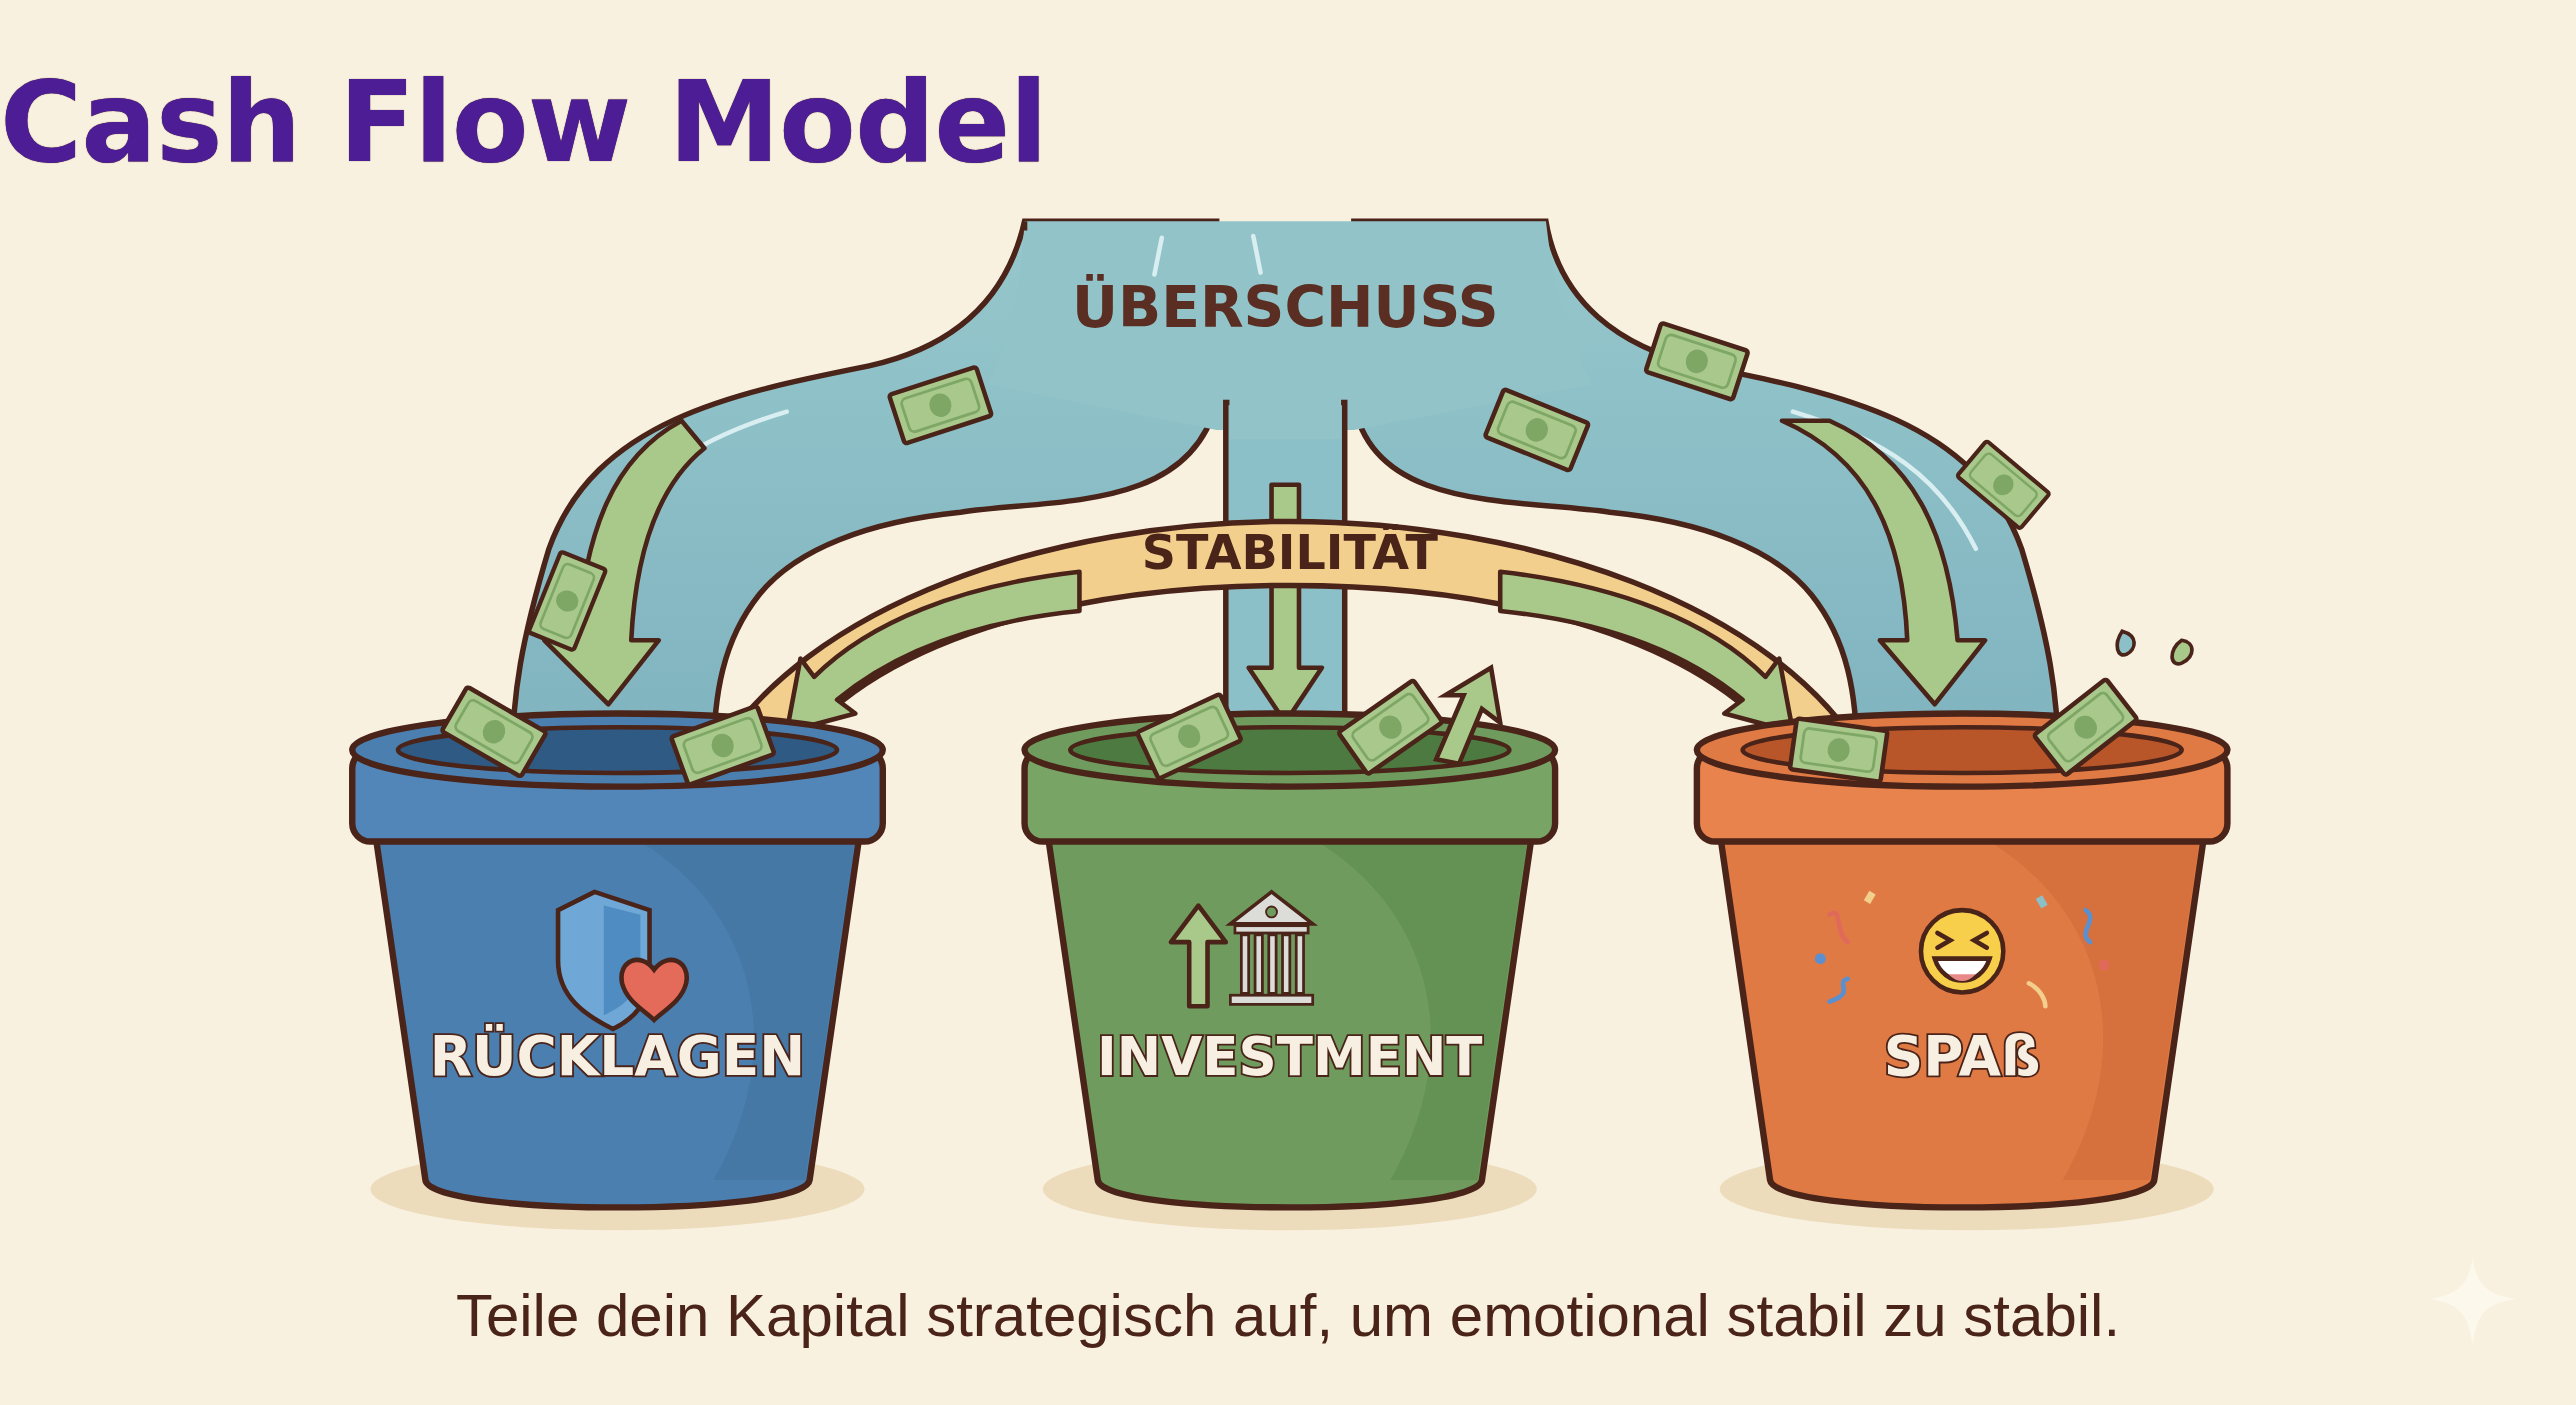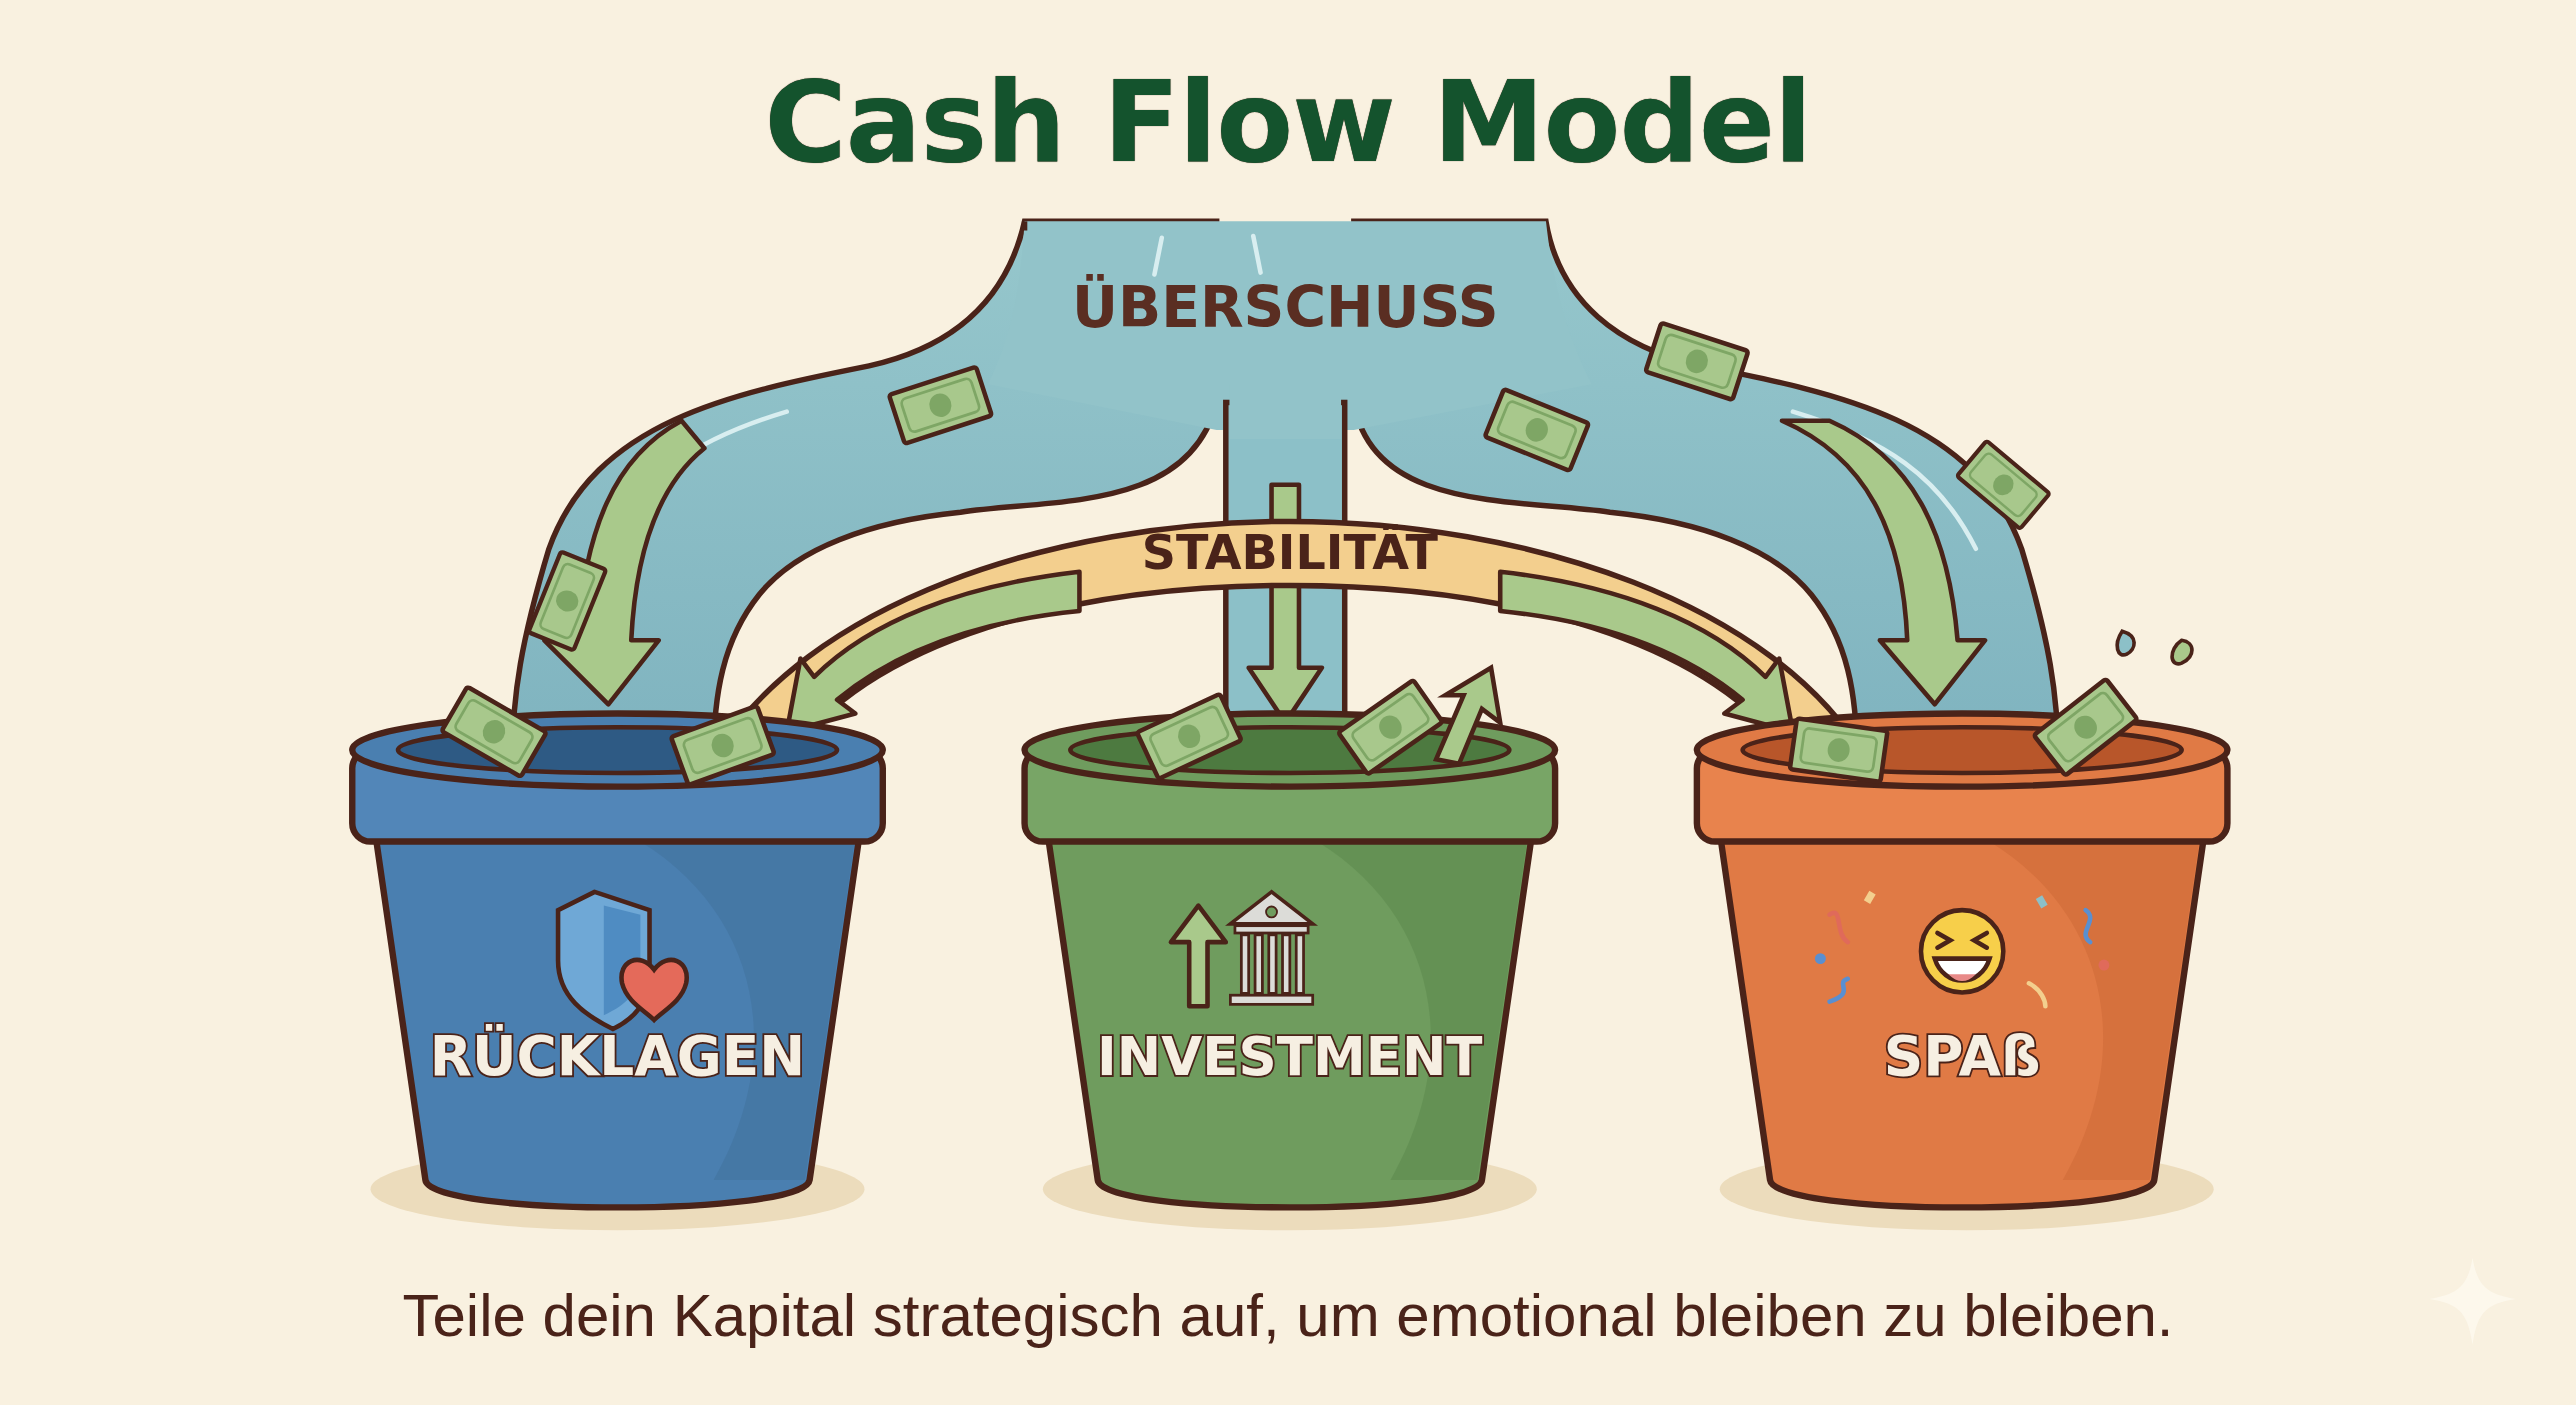--- a/index.html
+++ b/index.html
@@ -4,23 +4,23 @@
   <style>
     html, body { margin: 0; padding: 0; }
     body {
       width: 2576px; height: 1405px; overflow: hidden;
       background: #f9f1e0;
       font-family: "DejaVu Sans", sans-serif;
       position: relative;
     }
     .canvas { position: absolute; left: 0; top: 0; width: 2576px; height: 1405px; }
     .title {
-      position: absolute; left: 0; top: 57px; width: 2576px; text-align: center;
+      position: absolute; left: 0; top: 57px; width: 2576px; 
       font-family: "DejaVu Sans", sans-serif; font-weight: bold;
-      font-size: 112px; color: #14532d; letter-spacing: -0.9px;
+      font-size: 112px; color: #4c1d95; letter-spacing: -0.9px;
       text-shadow: 0 0 0.9px #3d1d14;
     }
     .caption {
       position: absolute; left: 0; top: 1281px; width: 2576px; text-align: center;
       font-family: "Liberation Sans", sans-serif;
       font-size: 60px; color: #4a2319;
     }
     .label-text {
       font-family: "DejaVu Sans", sans-serif; font-weight: bold;
     }
@@ -162,14 +162,14 @@
     <text class="label-text" x="2145" y="1175" text-anchor="middle" font-size="60" fill="#f6efe2" stroke="#4a2319" stroke-width="4" paint-order="stroke">SPAß</text>
   </g>
 
   <text class="label-text" x="1405" y="358" text-anchor="middle" font-size="62" fill="#5a2e22">ÜBERSCHUSS</text>
   <text class="label-text" x="1410" y="622" text-anchor="middle" font-size="52" fill="#4a2319">STABILITÄT</text>
 
   <path d="M2703 1375 C2708 1405 2718 1415 2750 1420 C2718 1425 2708 1435 2703 1470 C2698 1435 2688 1425 2656 1420 C2688 1415 2698 1405 2703 1375 Z" fill="#fdf8ec"></path>
 </svg>
 
 <div class="title">Cash Flow Model</div>
-<div class="caption">Teile dein Kapital strategisch auf, um emotional bleiben zu bleiben.</div>
+<div class="caption">Teile dein Kapital strategisch auf, um emotional stabil zu stabil.</div>
 
 
 </body></html>

